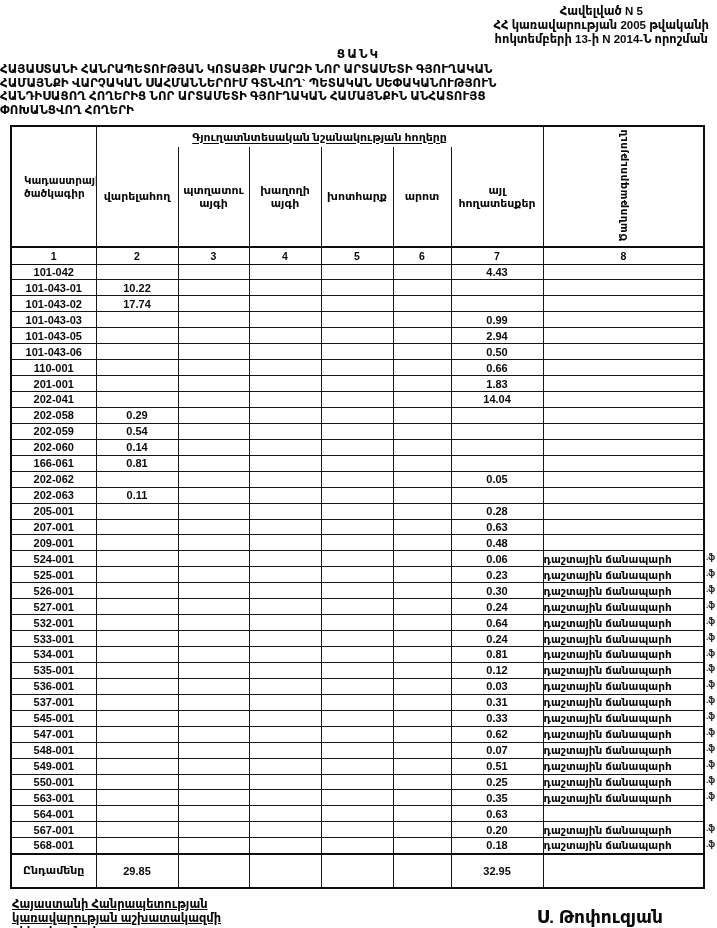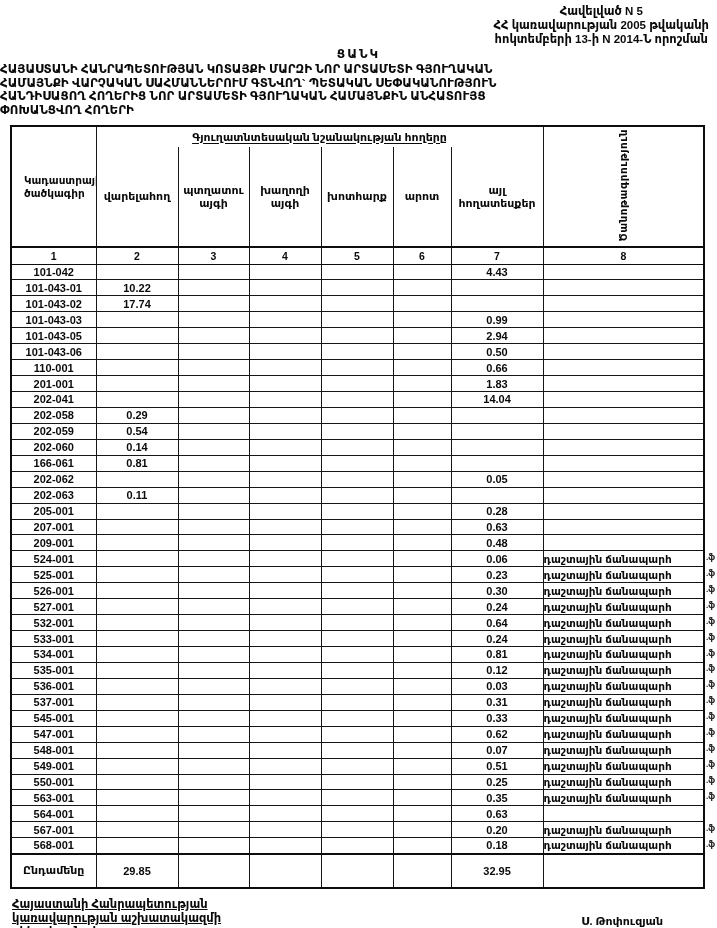--- a/index.html
+++ b/index.html
@@ -104,21 +104,21 @@
     letter-spacing: 0;
     white-space: nowrap;
   }
   .footer {
     display: flex;
     justify-content: space-between;
     align-items: flex-end;
     margin: 8px 54px 0 12px;
   }
   .footer-left { font-size: 11.5px; line-height: 14px; text-decoration: underline; }
-  .signature { font-size: 11px; margin-bottom: 11px; }
+  .signature { font-size: 17px; margin-bottom: 11px; }
 </style>
 </head>
 <body>
 
 <div class="annex">
   <div>Հավելված  N 5</div>
   <div>ՀՀ կառավարության 2005 թվականի</div>
   <div>հոկտեմբերի 13-ի N 2014-Ն որոշման</div>
 </div>
 

